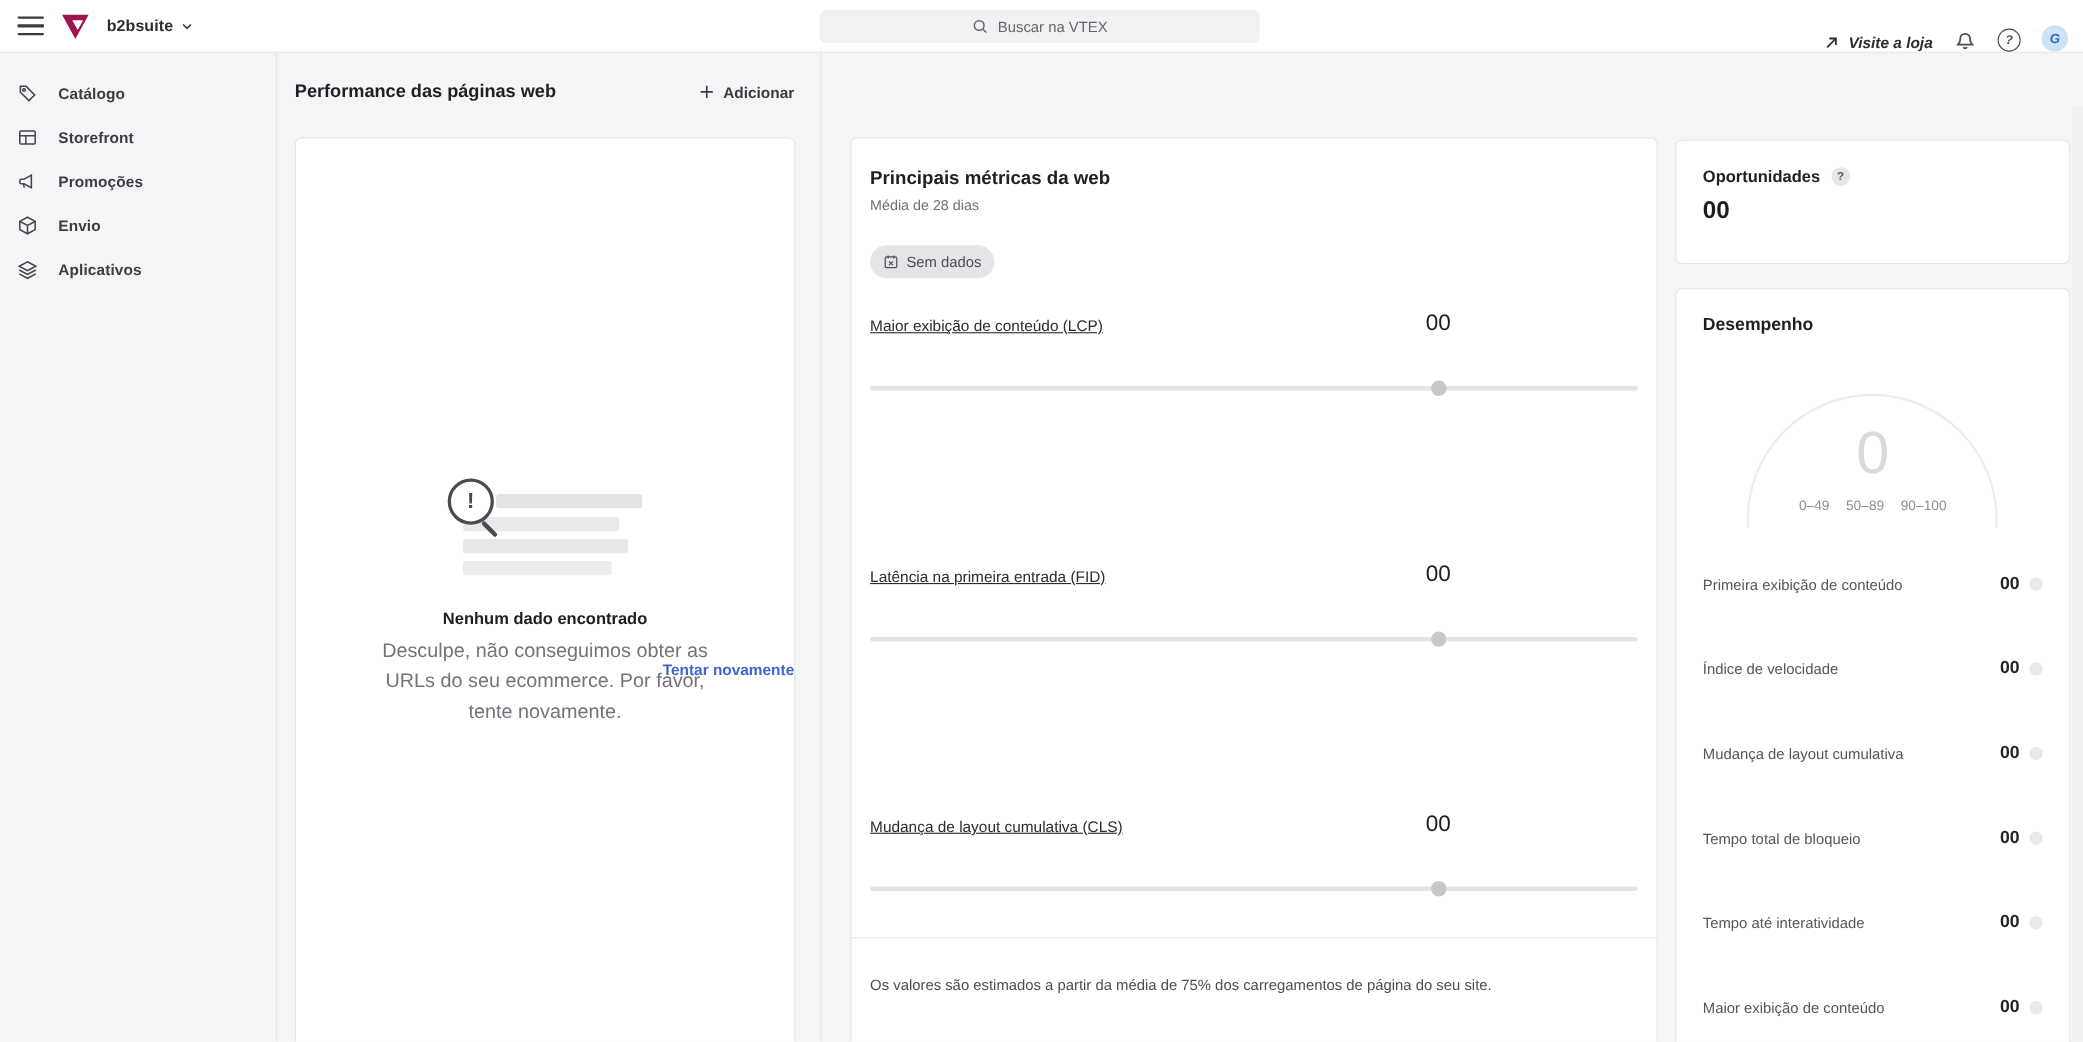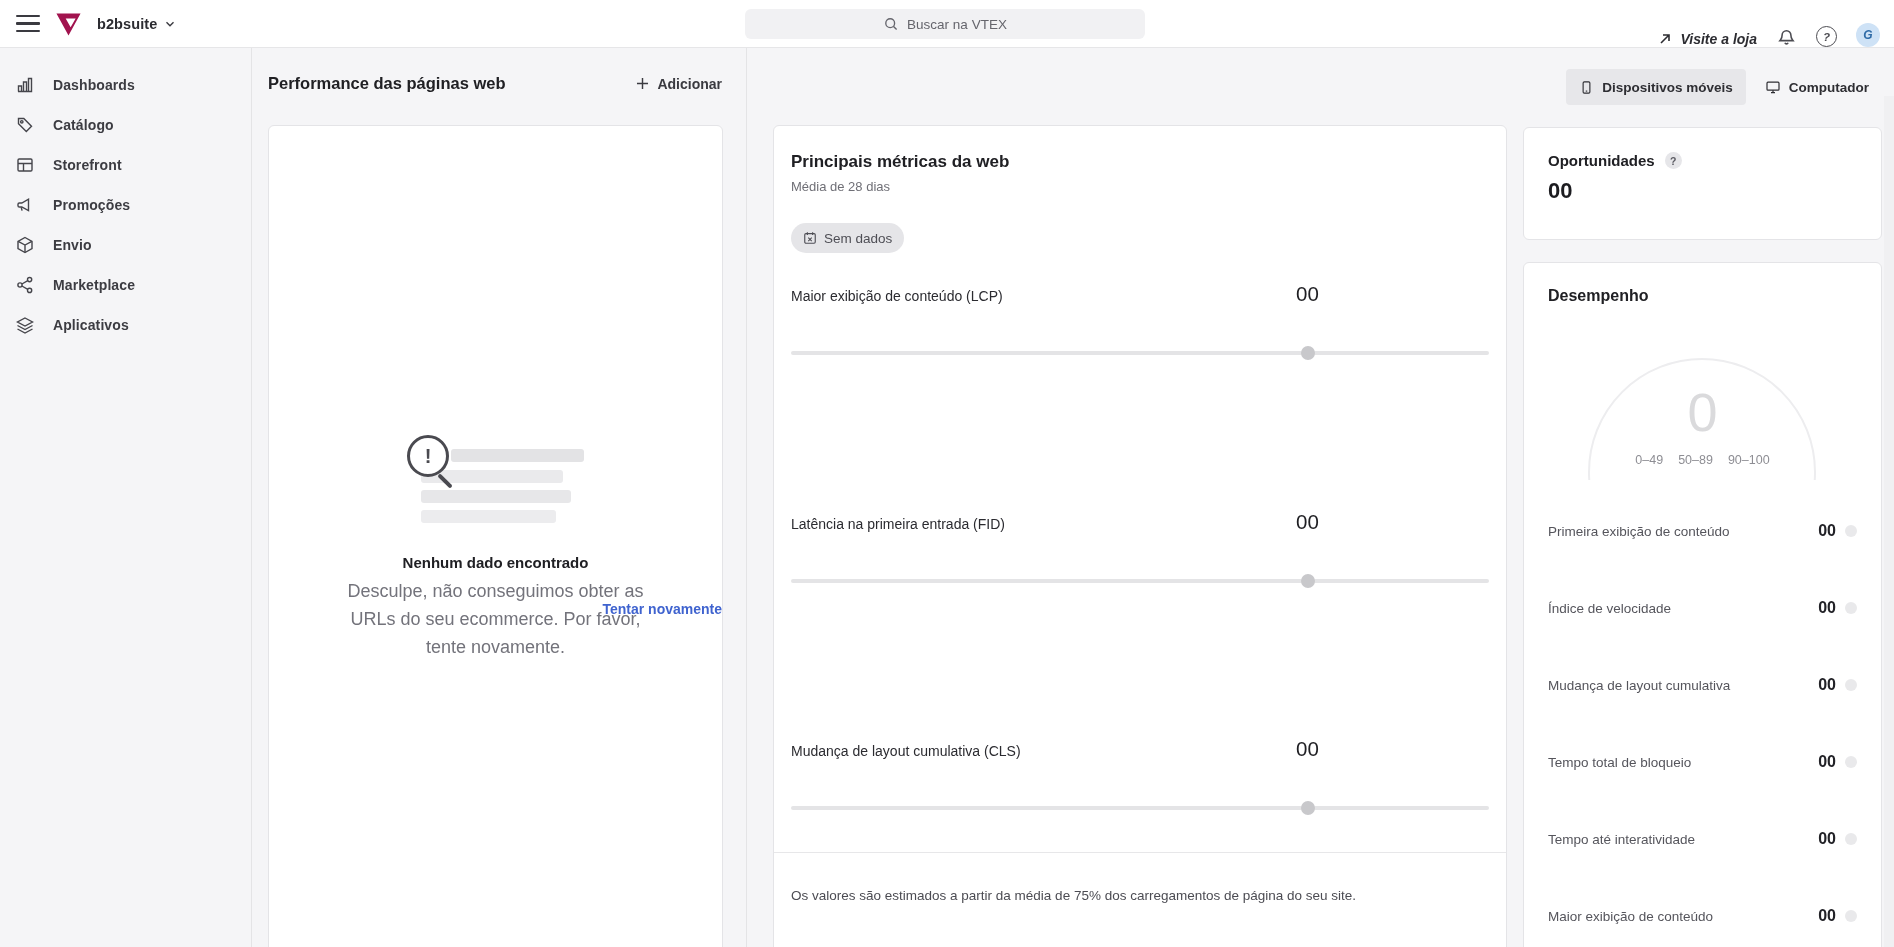--- a/index.html
+++ b/index.html
@@ -53,21 +53,21 @@
   .toggle-row { position:absolute; top:21px; right:12px; display:flex; gap:6px; }
   .toggle-btn { height:36px; display:flex; align-items:center; gap:8px; padding:0 13px; border-radius:4px; font-size:13.5px; font-weight:700; color:#2e2e33; cursor:pointer; }
   .toggle-btn.selected { background:#e7e7ea; }
 
   
   .mid-card { left:25px; top:77px; width:734px; height:880px; }
   .mc-title { position:absolute; top:26px; left:17px; font-size:17px; font-weight:700; color:#202024; }
   .mc-sub { position:absolute; top:53px; left:17px; font-size:13px; color:#6f6f76; }
   .badge { position:absolute; top:97px; left:17px; height:30px; display:inline-flex; align-items:center; gap:7px; padding:0 12px; background:#e5e5e8; border-radius:15px; font-size:13.5px; color:#4e4e55; }
   .metric { position:absolute; left:17px; right:17px; height:100px; }
-  .metric .m-label { position:absolute; top:4px; left:0; font-size:14px; color:#2b2b30; }
+  .metric .m-label { position:absolute; top:4px; left:0; font-size:14px; color:#2b2b30;text-decoration:underline; }
   .metric .m-value { position:absolute; top:-2px; transform:translateX(-50%); font-size:20.5px; font-weight:500; color:#1f1f23; }
   .metric .m-slider { position:absolute; top:62px; left:0; right:0; height:14px; }
   .metric .m-track { position:absolute; top:5px; left:0; right:0; height:4px; border-radius:2px; background:#e4e4e6; }
   .metric .m-handle { position:absolute; top:0; transform:translateX(-50%); width:14px; height:14px; border-radius:50%; background:#c8c8cb; cursor:grab; }
   .mc-divider { position:absolute; top:726px; left:0; right:0; height:1px; background:#e7e7e9; }
   .mc-foot { position:absolute; top:762px; left:17px; right:17px; font-size:13.5px; color:#4c4c53; }
 
   
   .opp-card { left:775px; top:79px; width:359px; height:113px; }
   .opp-title-row { position:absolute; top:24px; left:24px; display:flex; align-items:center; gap:10px; }
@@ -142,28 +142,20 @@
     <div class="avatar">
         <span>G</span>
       </div>
   </div>
 </div>
 
 <div class="sidebar">
   <div class="side-item">
     <span>
         <svg width="20" height="20" viewBox="0 0 20 20" fill="none" stroke="#45454b" stroke-width="1.4">
-          <path d="M3.5 16.5v-5.5h3v5.5M8.5 16.5v-9.5h3v9.5M13.5 16.5V3.5h3v13M3 16.5h14.2"></path>
-        </svg>
-      </span>
-    <span class="lbl">Dashboards</span>
-  </div>
-  <div class="side-item">
-    <span>
-        <svg width="20" height="20" viewBox="0 0 20 20" fill="none" stroke="#45454b" stroke-width="1.4">
           <path d="M3.5 3.5h5.3l7.7 7.8-5.2 5.2-7.8-7.7V3.5z"></path>
           <circle cx="6.8" cy="6.8" r="1.2"></circle>
         </svg>
       </span>
     <span class="lbl">Catálogo</span>
   </div>
   <div class="side-item">
     <span>
         <svg width="20" height="20" viewBox="0 0 20 20" fill="none" stroke="#45454b" stroke-width="1.4">
           <rect x="3" y="4" width="14" height="12" rx="1.2"></rect>
@@ -182,31 +174,20 @@
     <span class="lbl">Promoções</span>
   </div>
   <div class="side-item">
     <span>
         <svg width="20" height="20" viewBox="0 0 20 20" fill="none" stroke="#45454b" stroke-width="1.4">
           <path d="M10 2.5l7 3.8v7.4l-7 3.8-7-3.8V6.3l7-3.8z"></path>
           <path d="M3.2 6.4L10 10l6.8-3.6M10 10v7.3"></path>
         </svg>
       </span>
     <span class="lbl">Envio</span>
-  </div>
-  <div class="side-item">
-    <span>
-        <svg width="20" height="20" viewBox="0 0 20 20" fill="none" stroke="#45454b" stroke-width="1.4">
-          <circle cx="5" cy="10" r="2.1"></circle>
-          <circle cx="14.6" cy="4.6" r="2.1"></circle>
-          <circle cx="14.6" cy="15.4" r="2.1"></circle>
-          <path d="M6.9 9L12.8 5.6M6.9 11l5.9 3.4"></path>
-        </svg>
-      </span>
-    <span class="lbl">Marketplace</span>
   </div>
   <div class="side-item">
     <span>
         <svg width="20" height="20" viewBox="0 0 20 20" fill="none" stroke="#45454b" stroke-width="1.4">
           <path d="M10 3l7.5 4L10 11 2.5 7 10 3z"></path>
           <path d="M2.5 10.5L10 14.5l7.5-4M2.5 14L10 18l7.5-4"></path>
         </svg>
       </span>
     <span class="lbl">Aplicativos</span>
   </div>
@@ -235,40 +216,20 @@
       <div class="mag-circle">!</div>
     </div>
     <div class="empty-title">Nenhum dado encontrado</div>
     <div class="empty-desc">Desculpe, não conseguimos obter as URLs do seu ecommerce. Por favor, tente novamente.</div>
     <div class="retry-link">Tentar novamente</div>
   </div>
 </div>
 
 <div class="main">
 
-  <div class="toggle-row">
-    <div class="toggle-btn selected">
-      <span>
-        <svg width="15" height="15" viewBox="0 0 20 20" fill="none" stroke="#2e2e33" stroke-width="1.5">
-            <rect x="5.5" y="2.5" width="9" height="15" rx="1.6"></rect>
-            <path d="M9 14.8h2"></path>
-          </svg>
-      </span>
-      <span>Dispositivos móveis</span>
-    </div>
-    <div class="toggle-btn">
-      <span>
-        <svg width="16" height="16" viewBox="0 0 20 20" fill="none" stroke="#2e2e33" stroke-width="1.5">
-            <rect x="2.5" y="4" width="15" height="10" rx="1.2"></rect>
-            <path d="M7.5 17h5M10 14v3"></path>
-          </svg>
-      </span>
-      <span>Computador</span>
-    </div>
-  </div>
 
   <div class="card mid-card">
     <div class="mc-title">Principais métricas da web</div>
     <div class="mc-sub">Média de 28 dias</div>
     <div class="badge">
       <span>
         <svg width="14" height="14" viewBox="0 0 16 16" fill="none" stroke="#4e4e55" stroke-width="1.3">
             <rect x="2" y="3" width="12" height="11" rx="1.4"></rect>
             <path d="M5 1.5v3M11 1.5v3M6 7.5l4 4M10 7.5l-4 4"></path>
           </svg>

